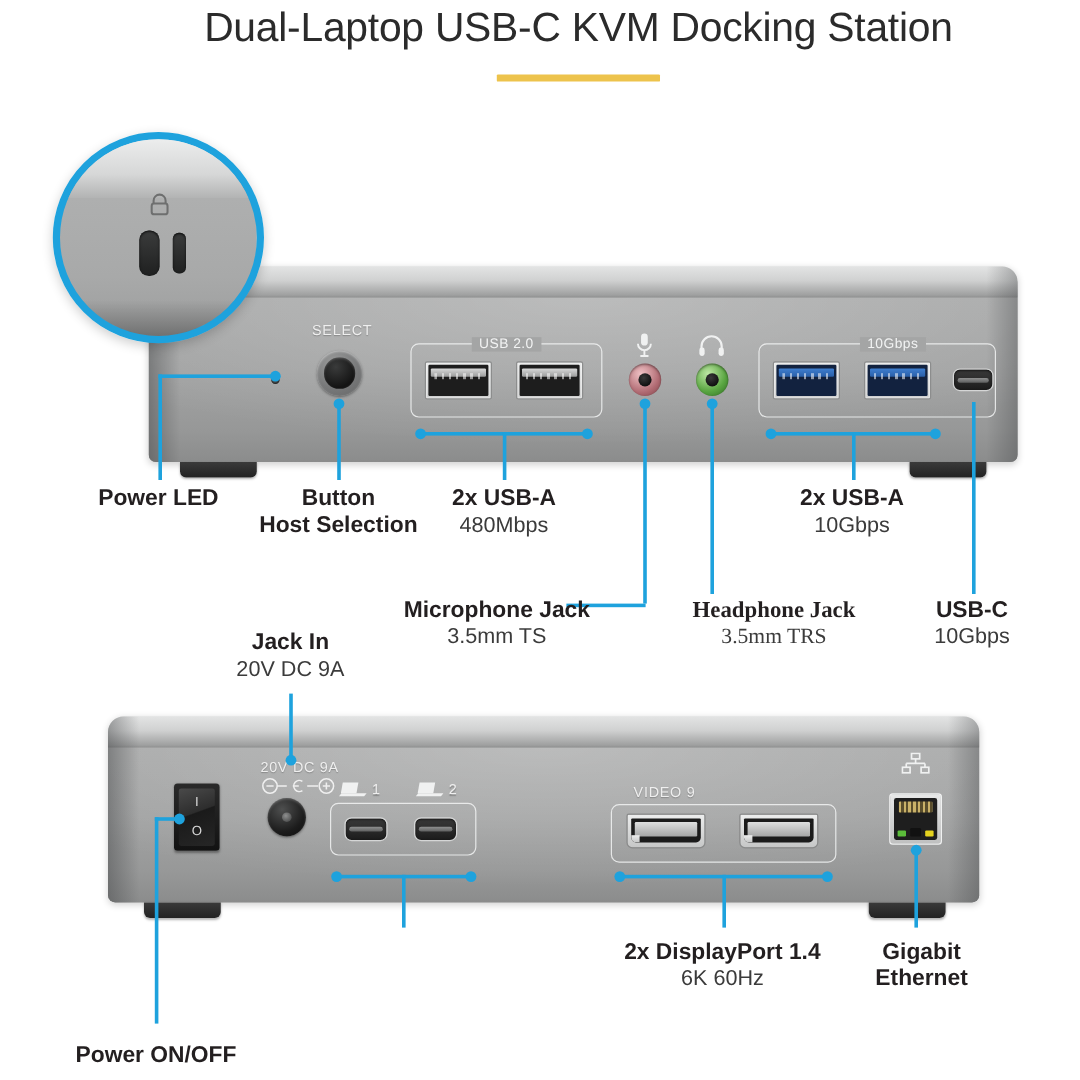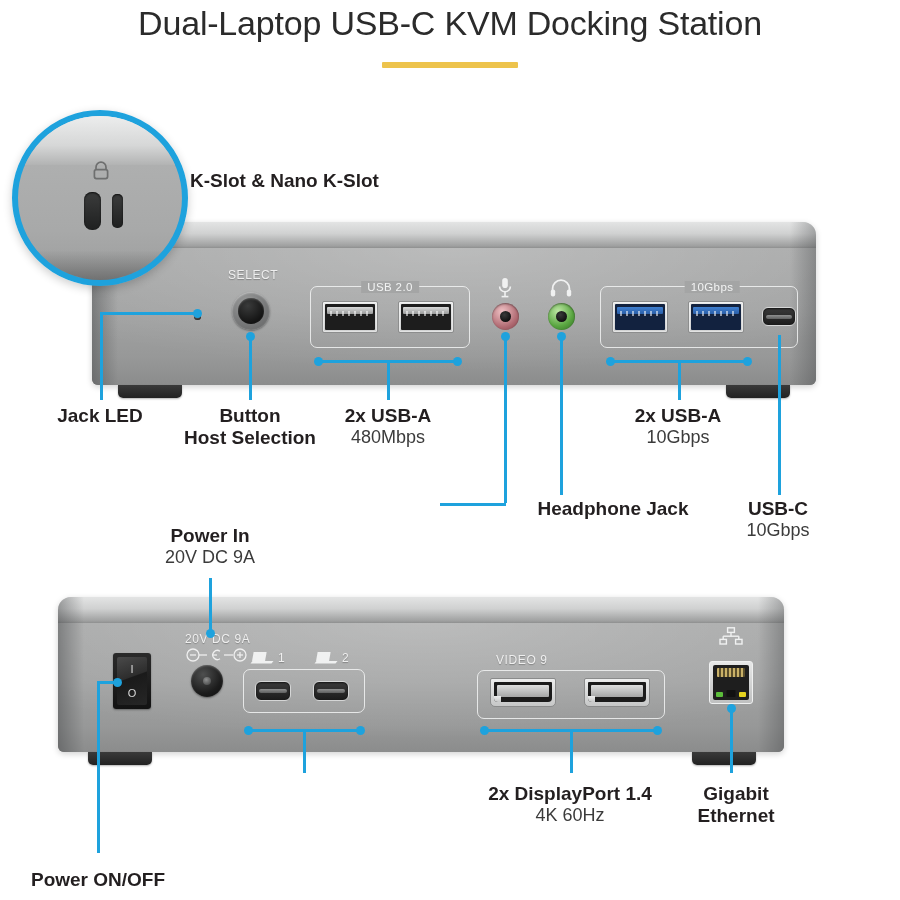--- a/index.html
+++ b/index.html
@@ -4,21 +4,21 @@
 <style>
   * { margin:0; padding:0; box-sizing:border-box; }
   html,body { width:900px; height:900px; }
   body {
     background:#ffffff;
     font-family:"Liberation Sans", sans-serif;
     color:#231f20;
     position:relative;
     overflow:hidden;
   }
-  .stage { position:absolute; inset:0; }
+  .stage { position:absolute; inset:0;margin-left:32px; }
 
   
   .title {
     position:absolute; top:4px; left:0; width:900px;
     text-align:center;
     font-size:34px;
     font-weight:400;
     letter-spacing:-0.2px;
     color:#2b2b2b;
     white-space:nowrap;
@@ -387,38 +387,41 @@
   <div class="dot" style="left:557px; top:332px;"></div>
 
   <div class="cl cl-h" style="left:610px; top:360px; width:138px;"></div>
   <div class="dot" style="left:606px; top:357px;"></div>
   <div class="dot" style="left:743px; top:357px;"></div>
   <div class="cl cl-v" style="left:678px; top:360px; height:40px;"></div>
 
   <div class="cl cl-v" style="left:778px; top:335px; height:160px;"></div>
 
   <div class="lab" style="left:30px; top:405px; width:140px;">
-    <div class="l1">Jack LED</div>
+    <div class="l1">Power LED</div>
   </div>
 
   <div class="lab" style="left:174px; top:405px; width:152px;">
     <div class="l1">Button</div>
     <div class="l1">Host Selection</div>
   </div>
 
   <div class="lab" style="left:320px; top:405px; width:136px;">
     <div class="l1">2x USB-A</div>
     <div class="l2">480Mbps</div>
   </div>
 
   <div class="lab" style="left:290px; top:498px; width:184px;">
-  </div>
-
-  <div class="lab" style="left:520px; top:498px; width:186px;">
+    <div class="l1">Microphone Jack</div>
+    <div class="l2">3.5mm TS</div>
+  </div>
+
+  <div class="lab" style="left:520px; top:498px; width:186px;font-family:Liberation Serif, serif;">
     <div class="l1">Headphone Jack</div>
+    <div class="l2">3.5mm TRS</div>
   </div>
 
   <div class="lab" style="left:610px; top:405px; width:136px;">
     <div class="l1">2x USB-A</div>
     <div class="l2">10Gbps</div>
   </div>
 
   <div class="lab" style="left:722px; top:498px; width:112px;">
     <div class="l1">USB-C</div>
     <div class="l2">10Gbps</div>
@@ -426,23 +429,20 @@
 
   <div class="mag" style="left:12px; top:110px; width:176px; height:176px;">
     <div class="mag-bevel"></div>
     <div class="mag-shadow"></div>
     <svg class="lockicon" style="left:72px; top:44px;" width="22" height="22" viewBox="0 0 22 22">
       <path d="M6 10V7.2a5 5 0 0 1 10 0V10" fill="none" stroke="#6e6f6f" stroke-width="1.7"></path>
       <rect x="4.4" y="9.6" width="13.2" height="9" rx="2" fill="none" stroke="#6e6f6f" stroke-width="1.7"></rect>
     </svg>
     <div class="kslot" style="left:66px; top:76px; width:17px; height:38px; border-radius:8px;"></div>
     <div class="kslot" style="left:94px; top:78px; width:11px; height:34px; border-radius:5px;"></div>
-  </div>
-  <div class="lab" style="left:190px; top:170px; width:230px; text-align:left;">
-    <div class="l1" style="text-align:left;">K-Slot &amp; Nano K-Slot</div>
   </div>
 
   <div class="dock" style="left:58px; top:597px; width:726px; height:155px;">
     <div class="panelface"></div>
     <div class="edgeL"></div>
     <div class="edgeR"></div>
   </div>
   <div class="foot" style="left:88px; top:752px; width:64px;"></div>
   <div class="foot" style="left:692px; top:752px; width:64px;"></div>
 
@@ -535,28 +535,28 @@
 
   <div class="cl cl-h" style="left:484px; top:729px; width:174px;"></div>
   <div class="dot" style="left:480px; top:726px;"></div>
   <div class="dot" style="left:653px; top:726px;"></div>
   <div class="cl cl-v" style="left:570px; top:729px; height:44px;"></div>
 
   <div class="cl cl-v" style="left:730px; top:707px; height:66px;"></div>
   <div class="dot" style="left:727px; top:704px;"></div>
 
   <div class="lab" style="left:140px; top:525px; width:140px;">
-    <div class="l1">Power In</div>
+    <div class="l1">Jack In</div>
     <div class="l2">20V DC 9A</div>
   </div>
 
 
   <div class="lab" style="left:466px; top:783px; width:208px;">
     <div class="l1">2x DisplayPort 1.4</div>
-    <div class="l2">4K 60Hz</div>
+    <div class="l2">6K 60Hz</div>
   </div>
 
   <div class="lab" style="left:676px; top:783px; width:120px;">
     <div class="l1">Gigabit</div>
     <div class="l1">Ethernet</div>
   </div>
 
   <div class="lab" style="left:12px; top:869px; width:172px;">
     <div class="l1">Power ON/OFF</div>
   </div>

